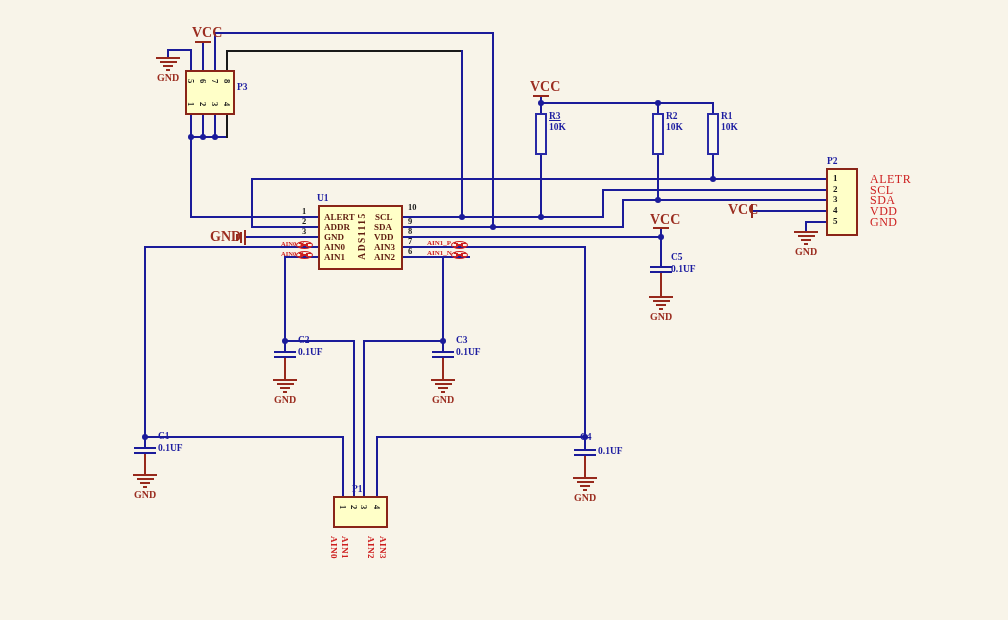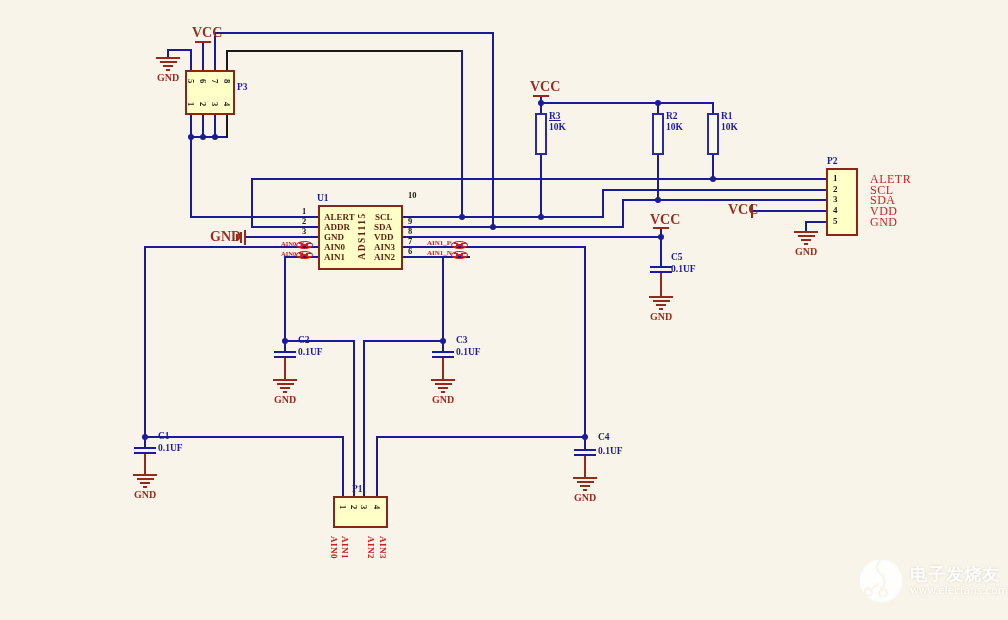--- a/index.html
+++ b/index.html
@@ -230,21 +230,21 @@
   <div class="pname" style="left:324px;top:252px;">AIN1</div>
   <div class="pname" style="left:375px;top:212px;">SCL</div>
   <div class="pname" style="left:374px;top:222px;">SDA</div>
   <div class="pname" style="left:374px;top:232px;">VDD</div>
   <div class="pname" style="left:374px;top:242px;">AIN3</div>
   <div class="pname" style="left:374px;top:252px;">AIN2</div>
   <div class="pname" style="left:330px;top:231px;width:64px;text-align:center;letter-spacing:1.5px;font-size:9.5px;transform:rotate(-90deg);">ADS1115</div>
   <div class="tpin" style="left:302px;top:207px;">1</div>
   <div class="tpin" style="left:302px;top:217px;">2</div>
   <div class="tpin" style="left:302px;top:227px;">3</div>
-  <div class="tpin" style="left:408px;top:191px;text-align:center;">10</div>
+  <div class="tpin" style="left:408px;top:203px;text-align:center;">10</div>
   <div class="tpin" style="left:408px;top:217px;">9</div>
   <div class="tpin" style="left:408px;top:227px;">8</div>
   <div class="tpin" style="left:408px;top:237px;">7</div>
   <div class="tpin" style="left:408px;top:247px;">6</div>
 
   <div class="plabel small" style="left:281px;top:240px;">AIN0_N</div>
   <div class="port" style="left:296px;top:241px;"></div>
   <div class="plabel small" style="left:281px;top:250px;">AIN0_P</div>
   <div class="port" style="left:296px;top:251px;"></div>
   <div class="plabel" style="left:427px;top:239px;">AIN1_P</div>
@@ -272,21 +272,21 @@
   <div class="tnavy" style="left:298px;top:335px;">C2</div>
   <div class="tnavy" style="left:298px;top:347px;">0.1UF</div>
 
   <div class="plate" style="left:432px;top:351px;width:22px;"></div>
   <div class="plate" style="left:432px;top:356px;width:22px;"></div>
   <div class="tnavy" style="left:456px;top:335px;">C3</div>
   <div class="tnavy" style="left:456px;top:347px;">0.1UF</div>
 
   <div class="plate" style="left:574px;top:449px;width:22px;"></div>
   <div class="plate" style="left:574px;top:454px;width:22px;"></div>
-  <div class="tnavy" style="left:598px;top:432px;">C4</div>
+  <div class="tnavy" style="left:580px;top:432px;">C4</div>
   <div class="tnavy" style="left:598px;top:446px;">0.1UF</div>
 
   <div class="plate" style="left:650px;top:266px;width:22px;"></div>
   <div class="plate" style="left:650px;top:271px;width:22px;"></div>
   <div class="tnavy" style="left:671px;top:252px;">C5</div>
   <div class="tnavy" style="left:671px;top:264px;">0.1UF</div>
 
   <div class="cbox" style="left:826px;top:168px;width:32px;height:68px;"></div>
   <div class="tnavy" style="left:827px;top:156px;">P2</div>
   <div class="tpin" style="left:833px;top:174px;font-size:9px;">1</div>
@@ -304,27 +304,14 @@
   <div class="tnavy" style="left:352px;top:484px;">P1</div>
   <div class="rnum" style="left:336px;top:500px;">1</div>
   <div class="rnum" style="left:347px;top:500px;">2</div>
   <div class="rnum" style="left:357px;top:500px;">3</div>
   <div class="rnum" style="left:370px;top:500px;">4</div>
   <div class="vlabel" style="left:317px;top:548px;">AIN0</div>
   <div class="vlabel" style="left:328px;top:548px;">AIN1</div>
   <div class="vlabel" style="left:354px;top:548px;">AIN2</div>
   <div class="vlabel" style="left:366px;top:548px;">AIN3</div>
 
-  <div class="wm">
-    <svg width="50" height="52" viewBox="0 0 50 52">
-      <circle cx="25" cy="27" r="23" fill="#ffffff" opacity="0.97"></circle>
-      <path d="M25 4 C18 10 20 16 25 20 C30 24 31 31 24 36" fill="none" stroke="#f8f4e9" stroke-width="2.5"></path>
-      <path d="M12 38 L22 30" stroke="#f8f4e9" stroke-width="2.5"></path>
-      <circle cx="11" cy="39" r="4" fill="none" stroke="#f8f4e9" stroke-width="2.5"></circle>
-      <circle cx="27" cy="40" r="4" fill="none" stroke="#f8f4e9" stroke-width="2.5"></circle>
-    </svg>
-    <div>
-      <div class="txt t1">电子发烧友</div>
-      <div class="txt t2">www.elecfans.com</div>
-    </div>
-  </div>
 
 </div>
 
 </body></html>

